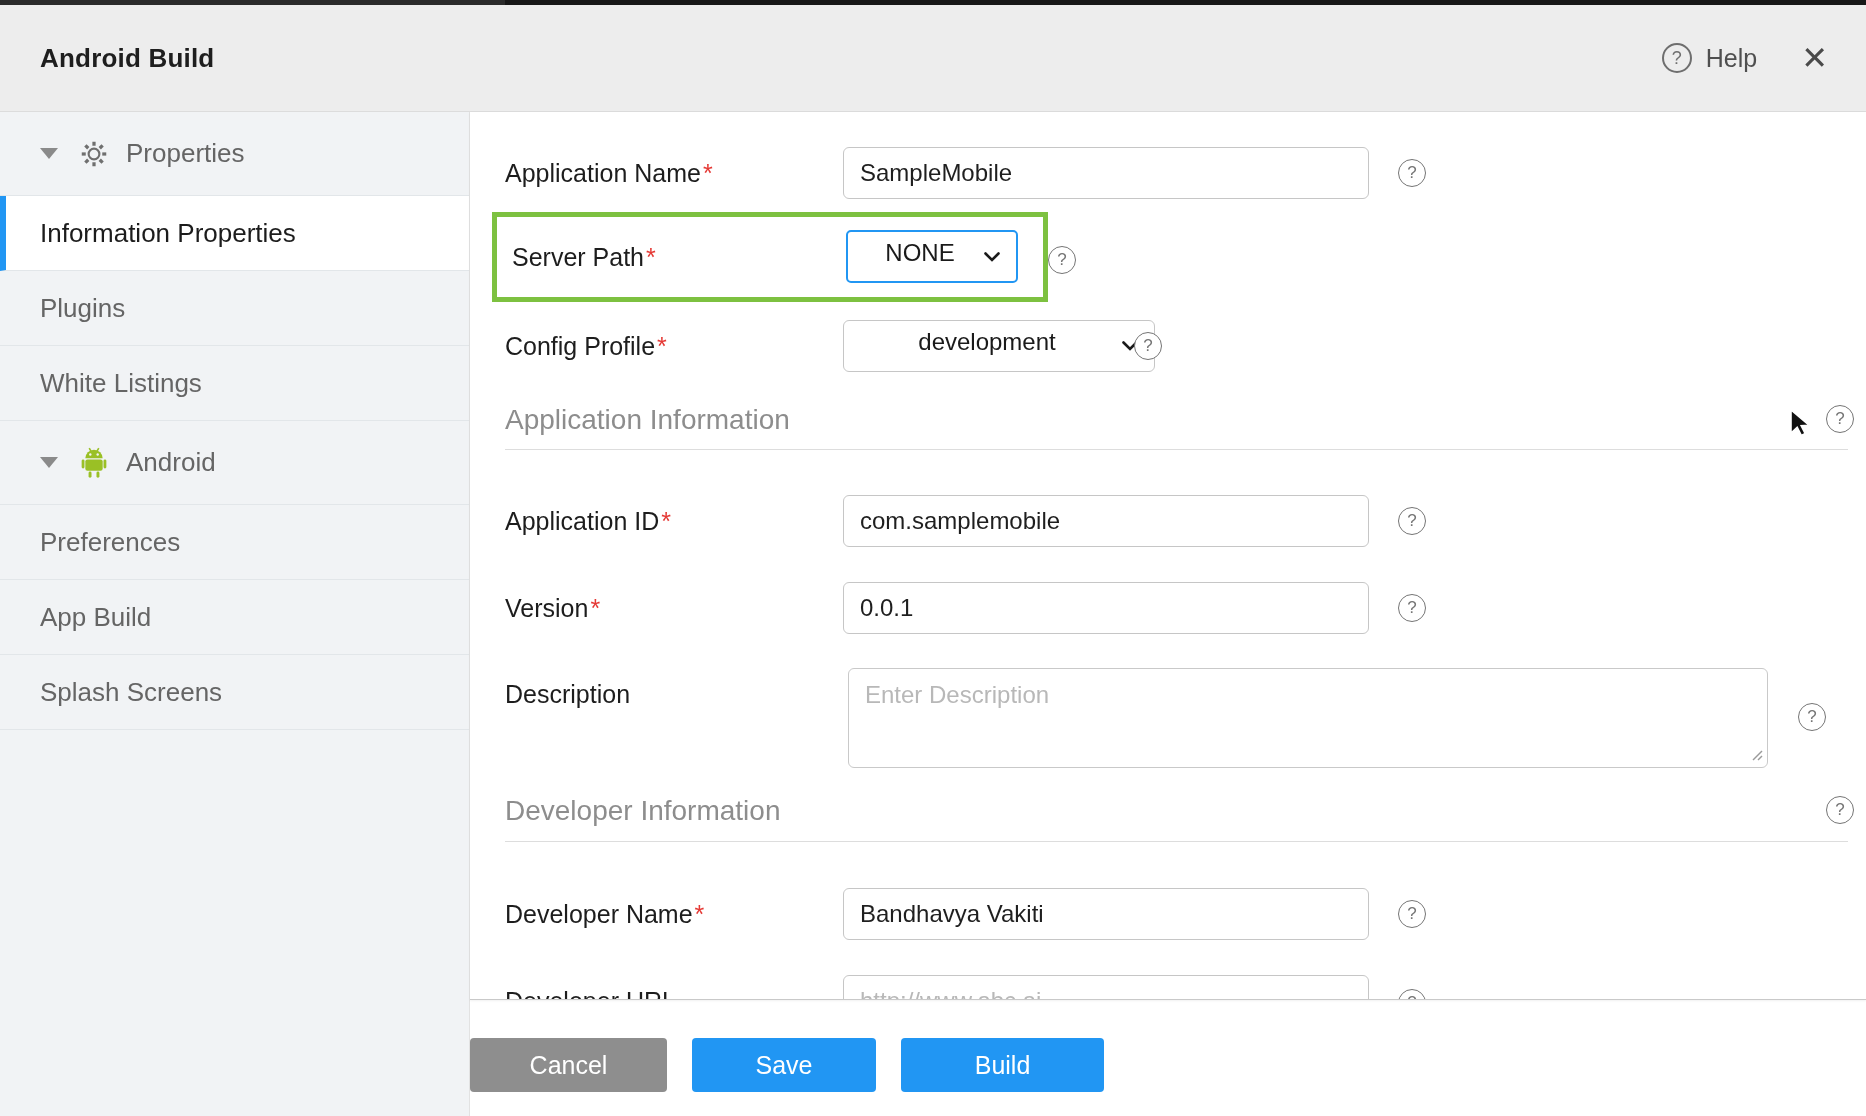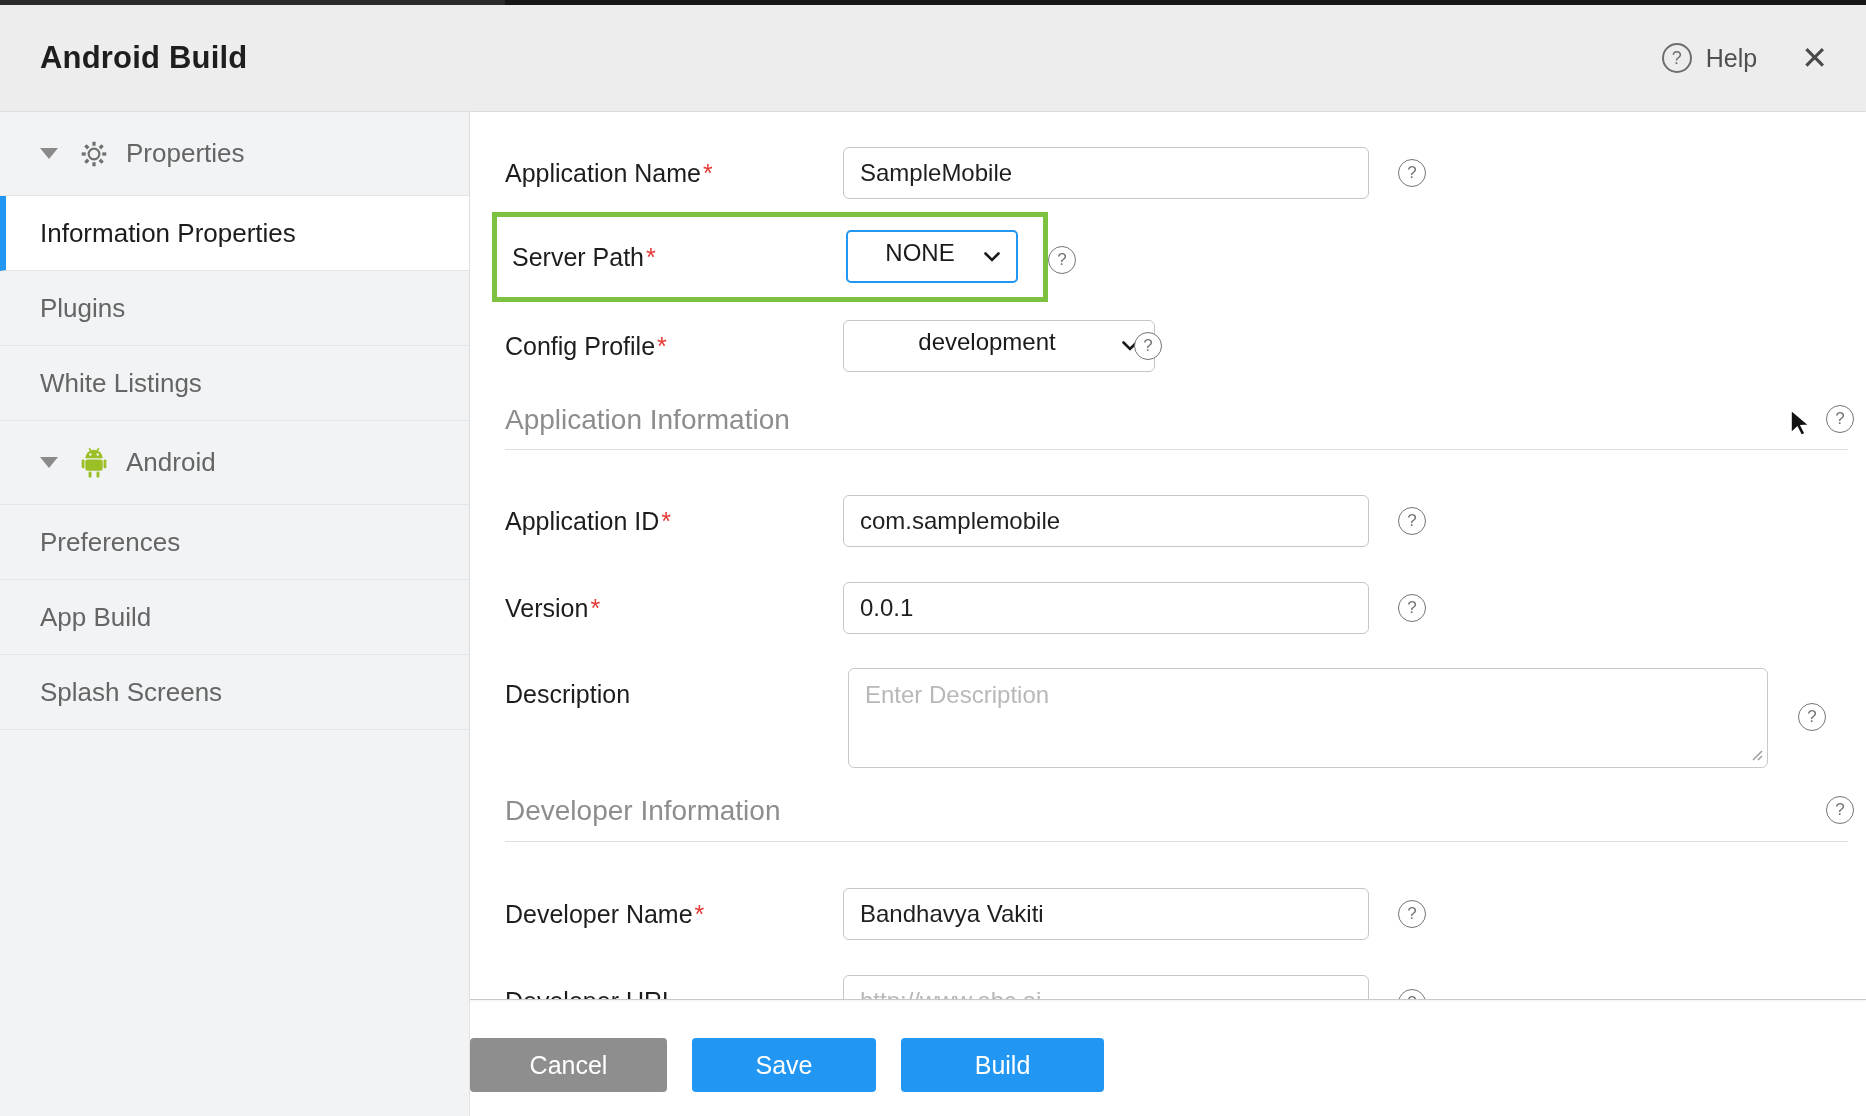--- a/index.html
+++ b/index.html
@@ -9,21 +9,21 @@
   .app { width:1866px; height:1116px; position:relative; display:flex; flex-direction:column; }
 
   
   .top-strip { height:5px; display:flex; }
   .top-strip .seg-left { width:505px; background:#2b2b2b; }
   .top-strip .seg-right { flex:1; background:#171717; }
 
   
   .header { height:107px; background:#ededed; border-bottom:1px solid #dcdcdc;
             display:flex; align-items:center; padding:0 38px 0 40px; }
-  .header .title { font-size:31px; font-weight:600; color:#1e1e1e; letter-spacing:0.2px; }
+  .header .title { font-size:26px; font-weight:600; color:#1e1e1e; letter-spacing:0.2px; }
   .header .spacer { flex:1; }
   .header .help-cluster { display:flex; align-items:center; gap:14px; cursor:pointer; }
   .qcircle { width:30px; height:30px; border:2px solid #6e6e6e; border-radius:50%;
              color:#6e6e6e; font-size:18px; display:flex; align-items:center; justify-content:center; }
   .header .help-text { font-size:25px; color:#4f4f4f; }
   .header .close { margin-left:44px; font-size:32px; color:#4a4a4a; cursor:pointer; line-height:1; }
 
   
   .body-row { flex:1; display:flex; min-height:0; }
 

